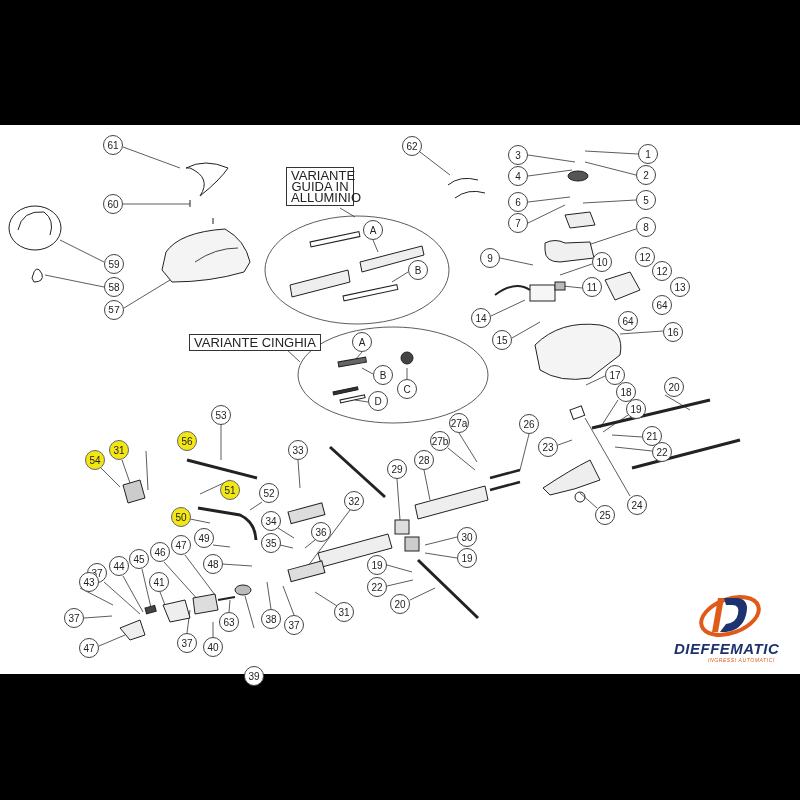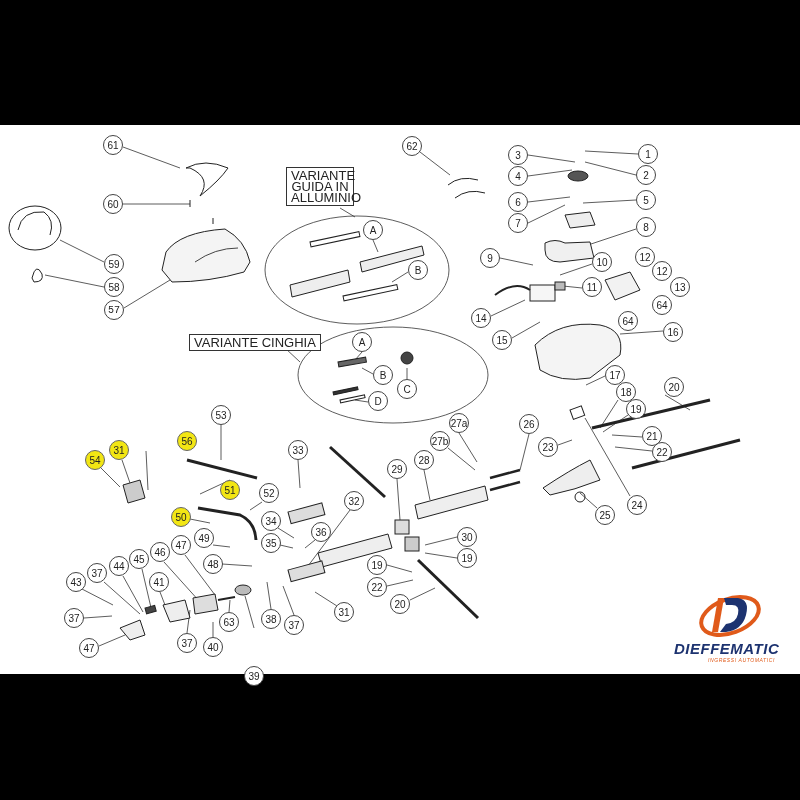--- a/index.html
+++ b/index.html
@@ -228,21 +228,21 @@
     <div class="c" style="left: 321px; top: 532px;">36</div>
     <div class="c" style="left: 97px; top: 573px;">37</div>
     <div class="c" style="left: 74px; top: 618px;">37</div>
     <div class="c" style="left: 187px; top: 643px;">37</div>
     <div class="c" style="left: 294px; top: 625px;">37</div>
     <div class="c" style="left: 271px; top: 619px;">38</div>
     <div class="c" style="left: 254px; top: 676px;">39</div>
     <div class="c" style="left: 213px; top: 647px;">40</div>
     <div class="c" style="left: 159px; top: 582px;">41</div>
     <div class="c" style="left: 89px; top: 648px;">47</div>
-    <div class="c" style="left: 76px; top: 582px;">43</div>
+    <div class="c" style="left: 89px; top: 582px;">43</div>
     <div class="c" style="left: 119px; top: 566px;">44</div>
     <div class="c" style="left: 139px; top: 559px;">45</div>
     <div class="c" style="left: 160px; top: 552px;">46</div>
     <div class="c" style="left: 181px; top: 545px;">47</div>
     <div class="c" style="left: 213px; top: 564px;">48</div>
     <div class="c" style="left: 204px; top: 538px;">49</div>
     <div class="c hl" style="left: 181px; top: 517px;">50</div>
     <div class="c hl" style="left: 230px; top: 490px;">51</div>
     <div class="c" style="left: 269px; top: 493px;">52</div>
     <div class="c" style="left: 221px; top: 415px;">53</div>

